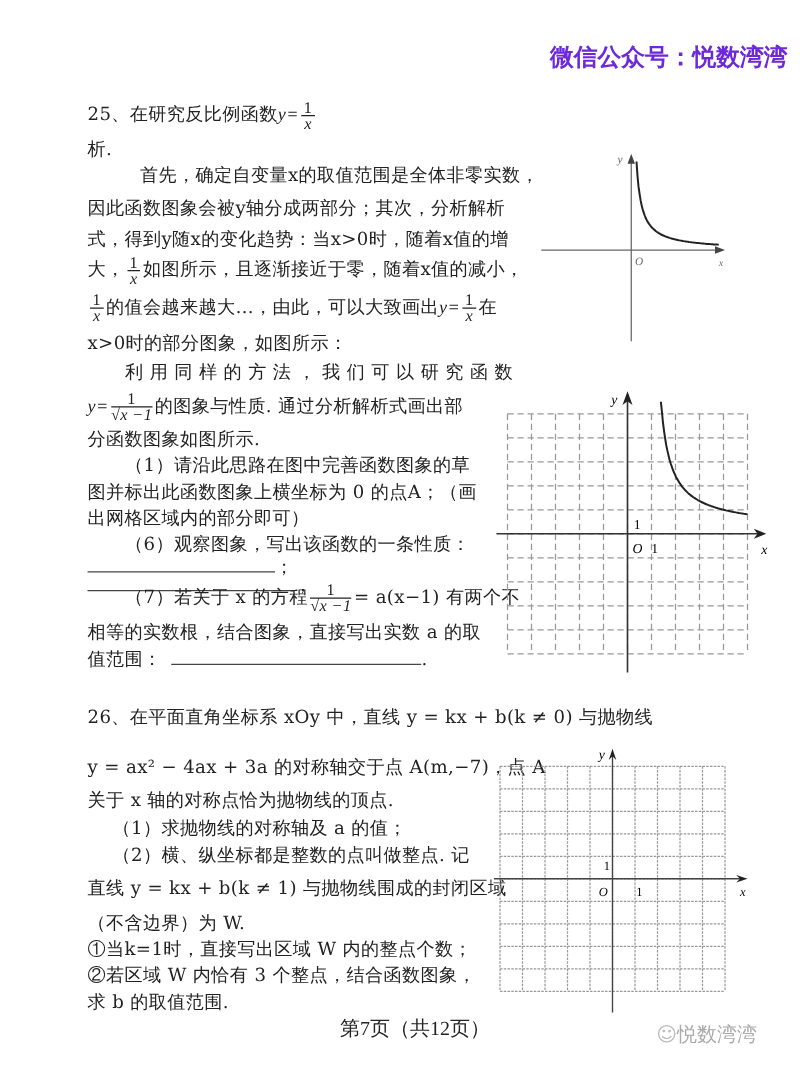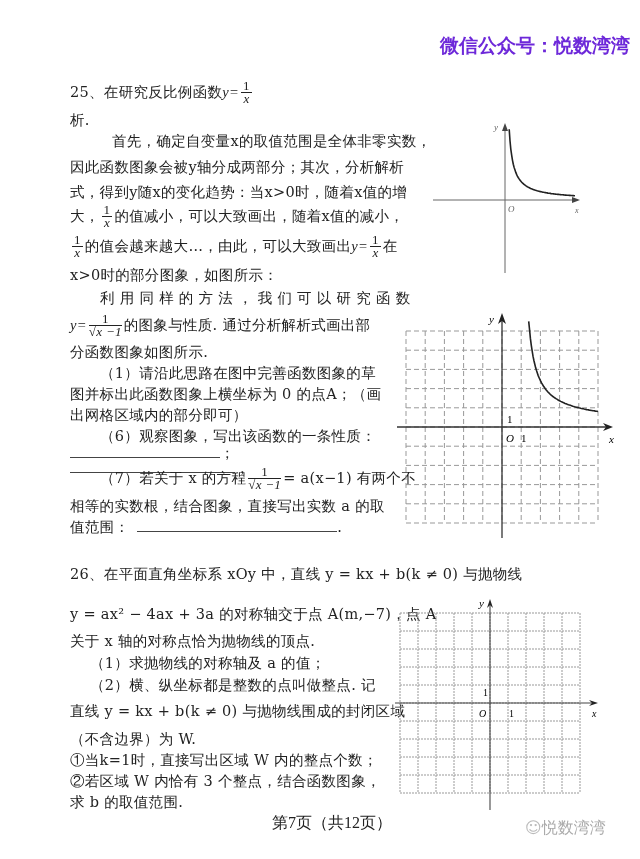--- a/index.html
+++ b/index.html
@@ -23,21 +23,21 @@
 <div class="abs hdr" style="left:440px;top:33px;">微信公众号：悦数湾湾</div>
 
 <div class="abs txt" style="left:70px;top:80px;">
   <span>25、在研究反比例函数</span><span class="m">y=</span><span class="frac"><span class="num">1</span><span class="den">x</span></span>
 </div>
 <div class="abs txt" style="left:70px;top:112px;">析.</div>
 <div class="abs txt" style="left:112px;top:133px;">首先，确定自变量x的取值范围是全体非零实数，</div>
 <div class="abs txt" style="left:70px;top:159px;">因此函数图象会被y轴分成两部分；其次，分析解析</div>
 <div class="abs txt" style="left:70px;top:184px;">式，得到y随x的变化趋势：当x&gt;0时，随着x值的增</div>
 <div class="abs txt" style="left:70px;top:204px;">
-  <span>大，</span><span class="frac"><span class="num">1</span><span class="den">x</span></span><span>的值减小，可以大致画出，随着x值的减小，</span>
+  <span>大，</span><span class="frac"><span class="num">1</span><span class="den">x</span></span><span>如图所示，且逐渐接近于零，随着x值的减小，</span>
 </div>
 <div class="abs txt" style="left:70px;top:234px;">
   <span class="frac"><span class="num">1</span><span class="den">x</span></span><span>的值会越来越大…，由此，可以大致画出</span><span class="m">y=</span><span class="frac"><span class="num">1</span><span class="den">x</span></span><span>在</span>
 </div>
 <div class="abs txt" style="left:70px;top:267px;">x&gt;0时的部分图象，如图所示：</div>
 <div class="abs txt" style="left:100px;top:290px;">利 用 同 样 的 方 法 ， 我 们 可 以 研 究 函 数</div>
 <div class="abs txt" style="left:70px;top:313px;">
   <span class="m">y=</span><span class="frac"><span class="num">1</span><span class="den">√x −1</span></span><span>的图象与性质. 通过分析解析式画出部</span>
 </div>
 <div class="abs txt" style="left:70px;top:344px;">分函数图象如图所示.</div>
@@ -57,21 +57,21 @@
 <div class="abs txt" style="left:70px;top:498px;">相等的实数根，结合图象，直接写出实数 a 的取</div>
 <div class="abs txt" style="left:70px;top:519px;">
   <span>值范围：</span><span class="blank" style="width:200px;margin-left:8px;"></span><span>.</span>
 </div>
 
 <div class="abs txt" style="left:70px;top:566px;">26、在平面直角坐标系 xOy 中，直线 y = kx + b(k ≠ 0) 与抛物线</div>
 <div class="abs txt" style="left:70px;top:606px;">y = ax² − 4ax + 3a 的对称轴交于点 A(m,−7)，点 A</div>
 <div class="abs txt" style="left:70px;top:633px;">关于 x 轴的对称点恰为抛物线的顶点.</div>
 <div class="abs txt" style="left:90px;top:655px;">（1）求抛物线的对称轴及 a 的值；</div>
 <div class="abs txt" style="left:90px;top:677px;">（2）横、纵坐标都是整数的点叫做整点. 记</div>
-<div class="abs txt" style="left:70px;top:703px;">直线 y = kx + b(k ≠ 0) 与抛物线围成的封闭区域</div>
+<div class="abs txt" style="left:70px;top:703px;">直线 y = kx + b(k ≠ 1) 与抛物线围成的封闭区域</div>
 <div class="abs txt" style="left:70px;top:731px;">（不含边界）为 W.</div>
 <div class="abs txt" style="left:70px;top:752px;">①当k=1时，直接写出区域 W 内的整点个数；</div>
 <div class="abs txt" style="left:70px;top:773px;">②若区域 W 内恰有 3 个整点，结合函数图象，</div>
 <div class="abs txt" style="left:70px;top:794px;">求 b 的取值范围.</div>
 
 <div class="abs footer" style="left:272px;top:813px;">第7页（共12页）</div>
 <div class="abs wm" style="left:525px;top:818px;">
   <span style="color:#bbb;">☺</span><span>悦数湾湾</span>
 </div>
 

